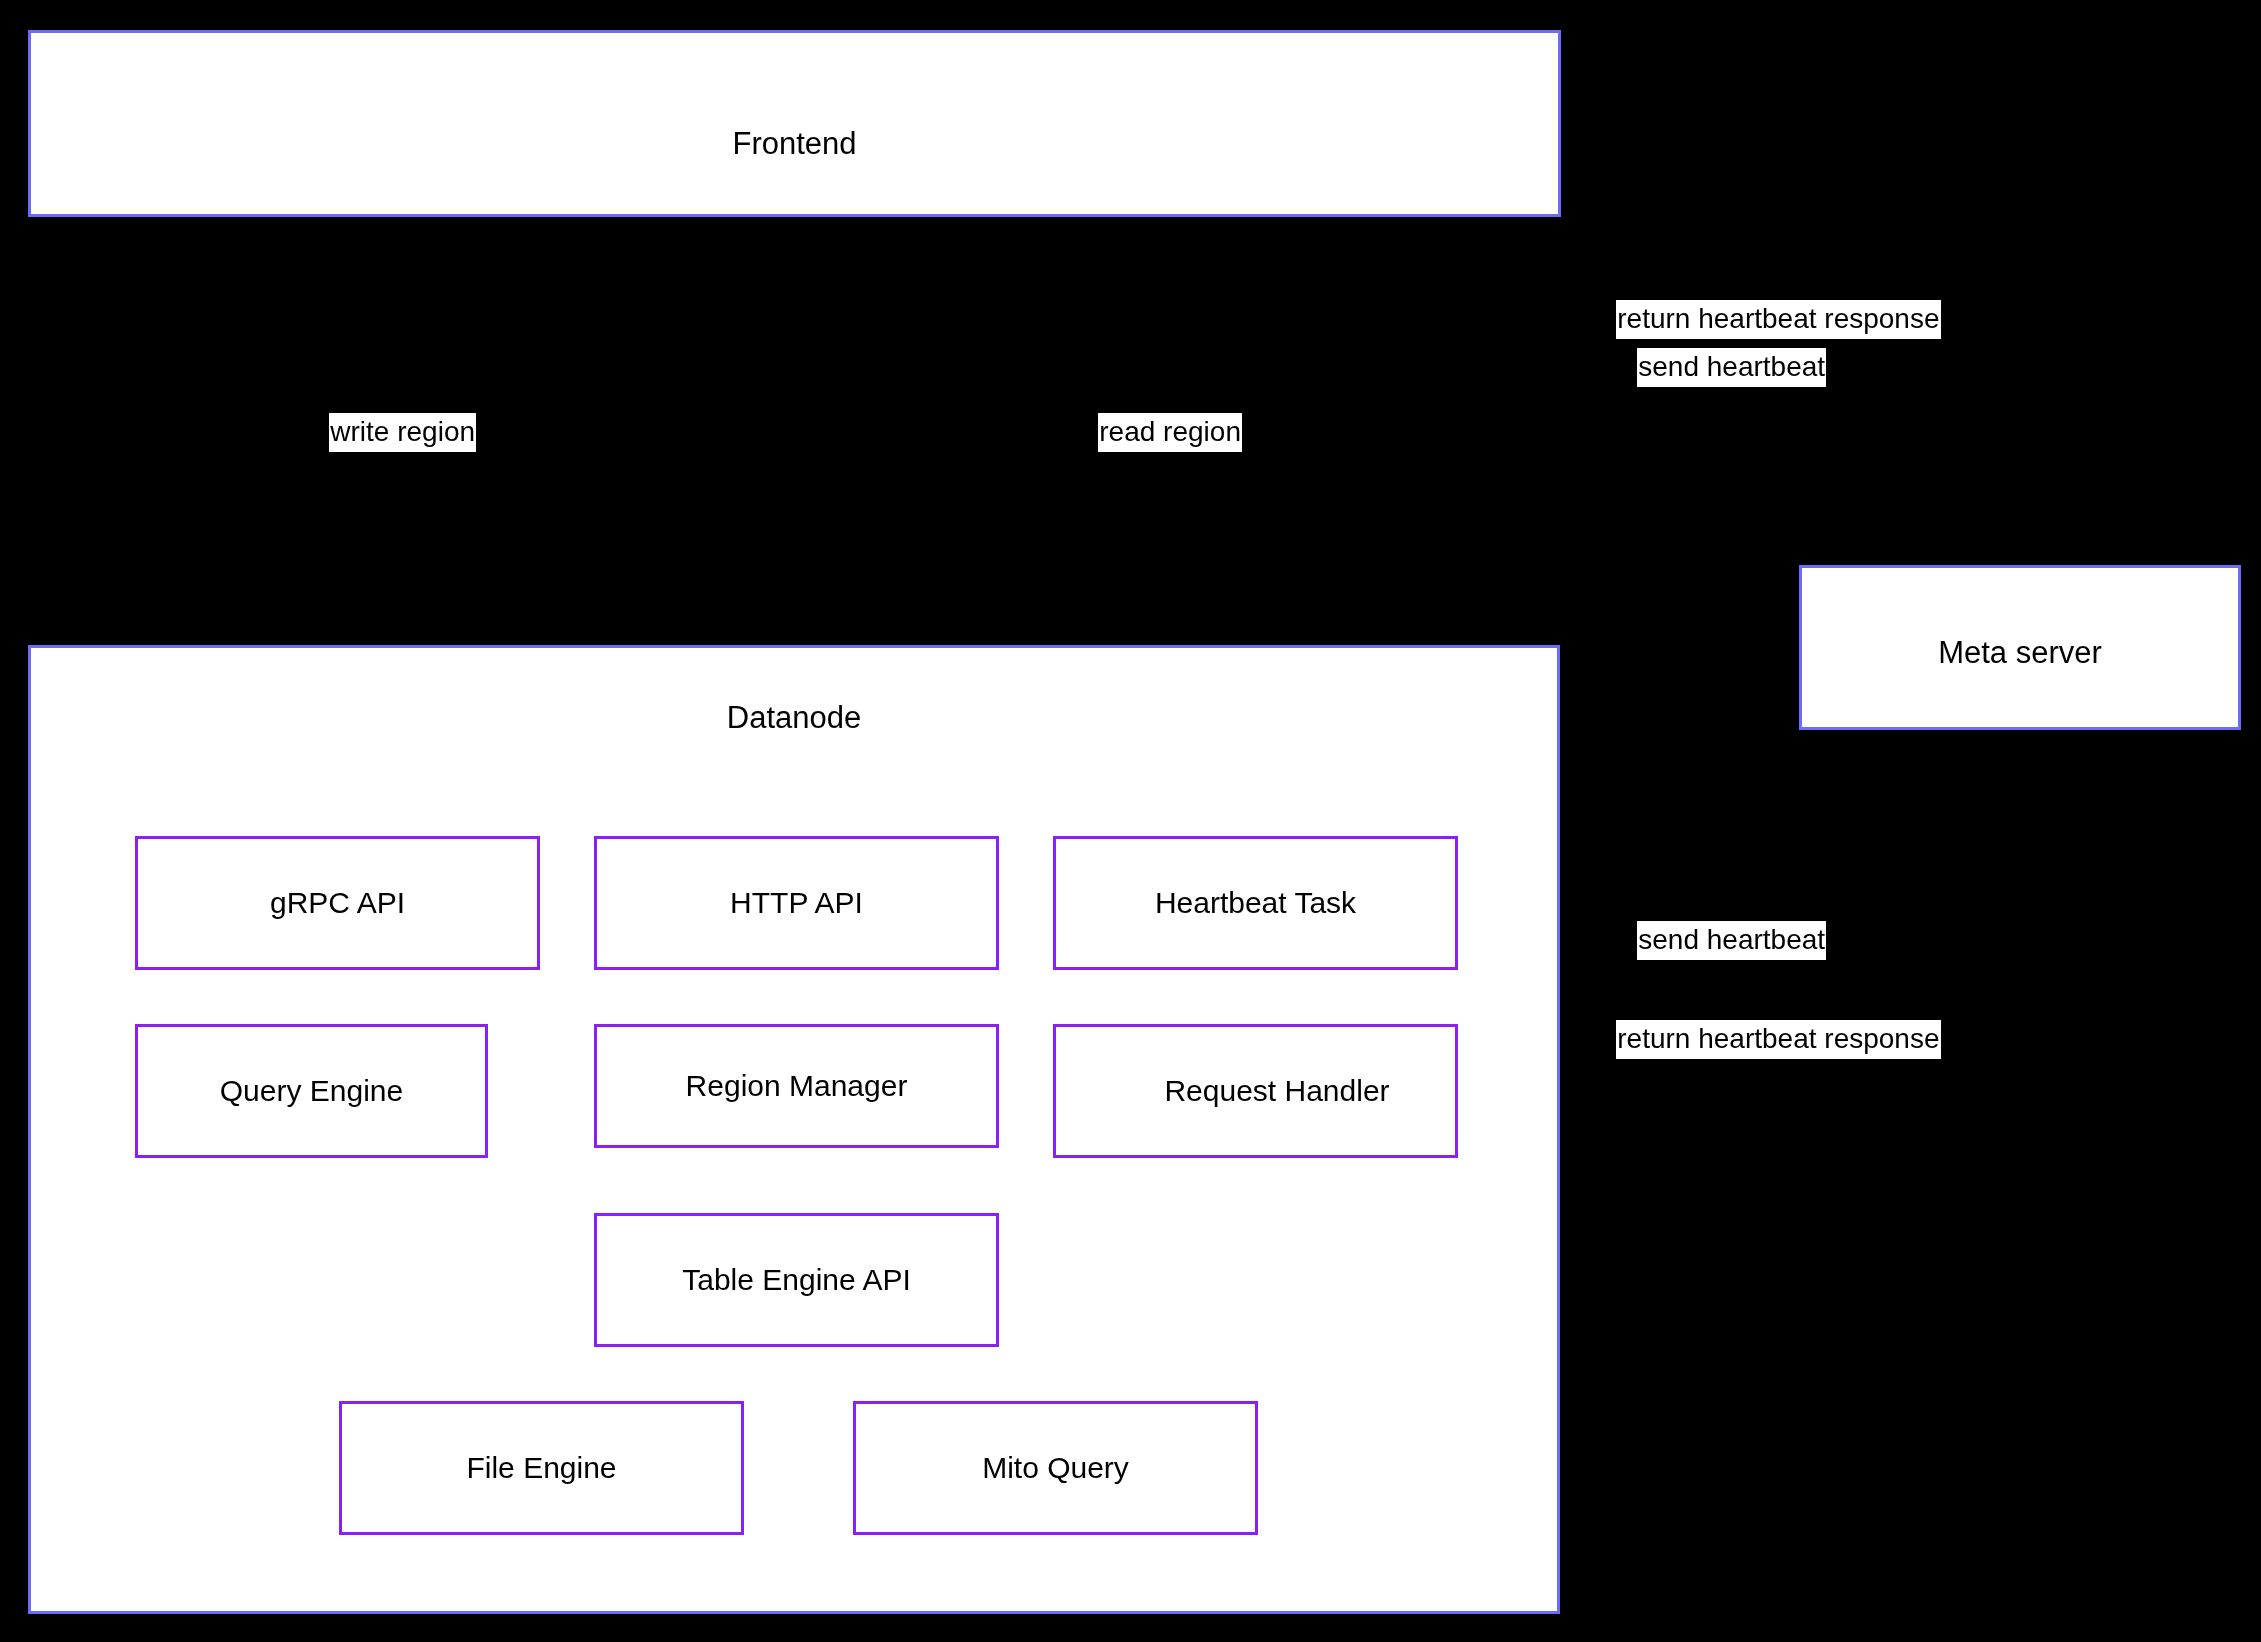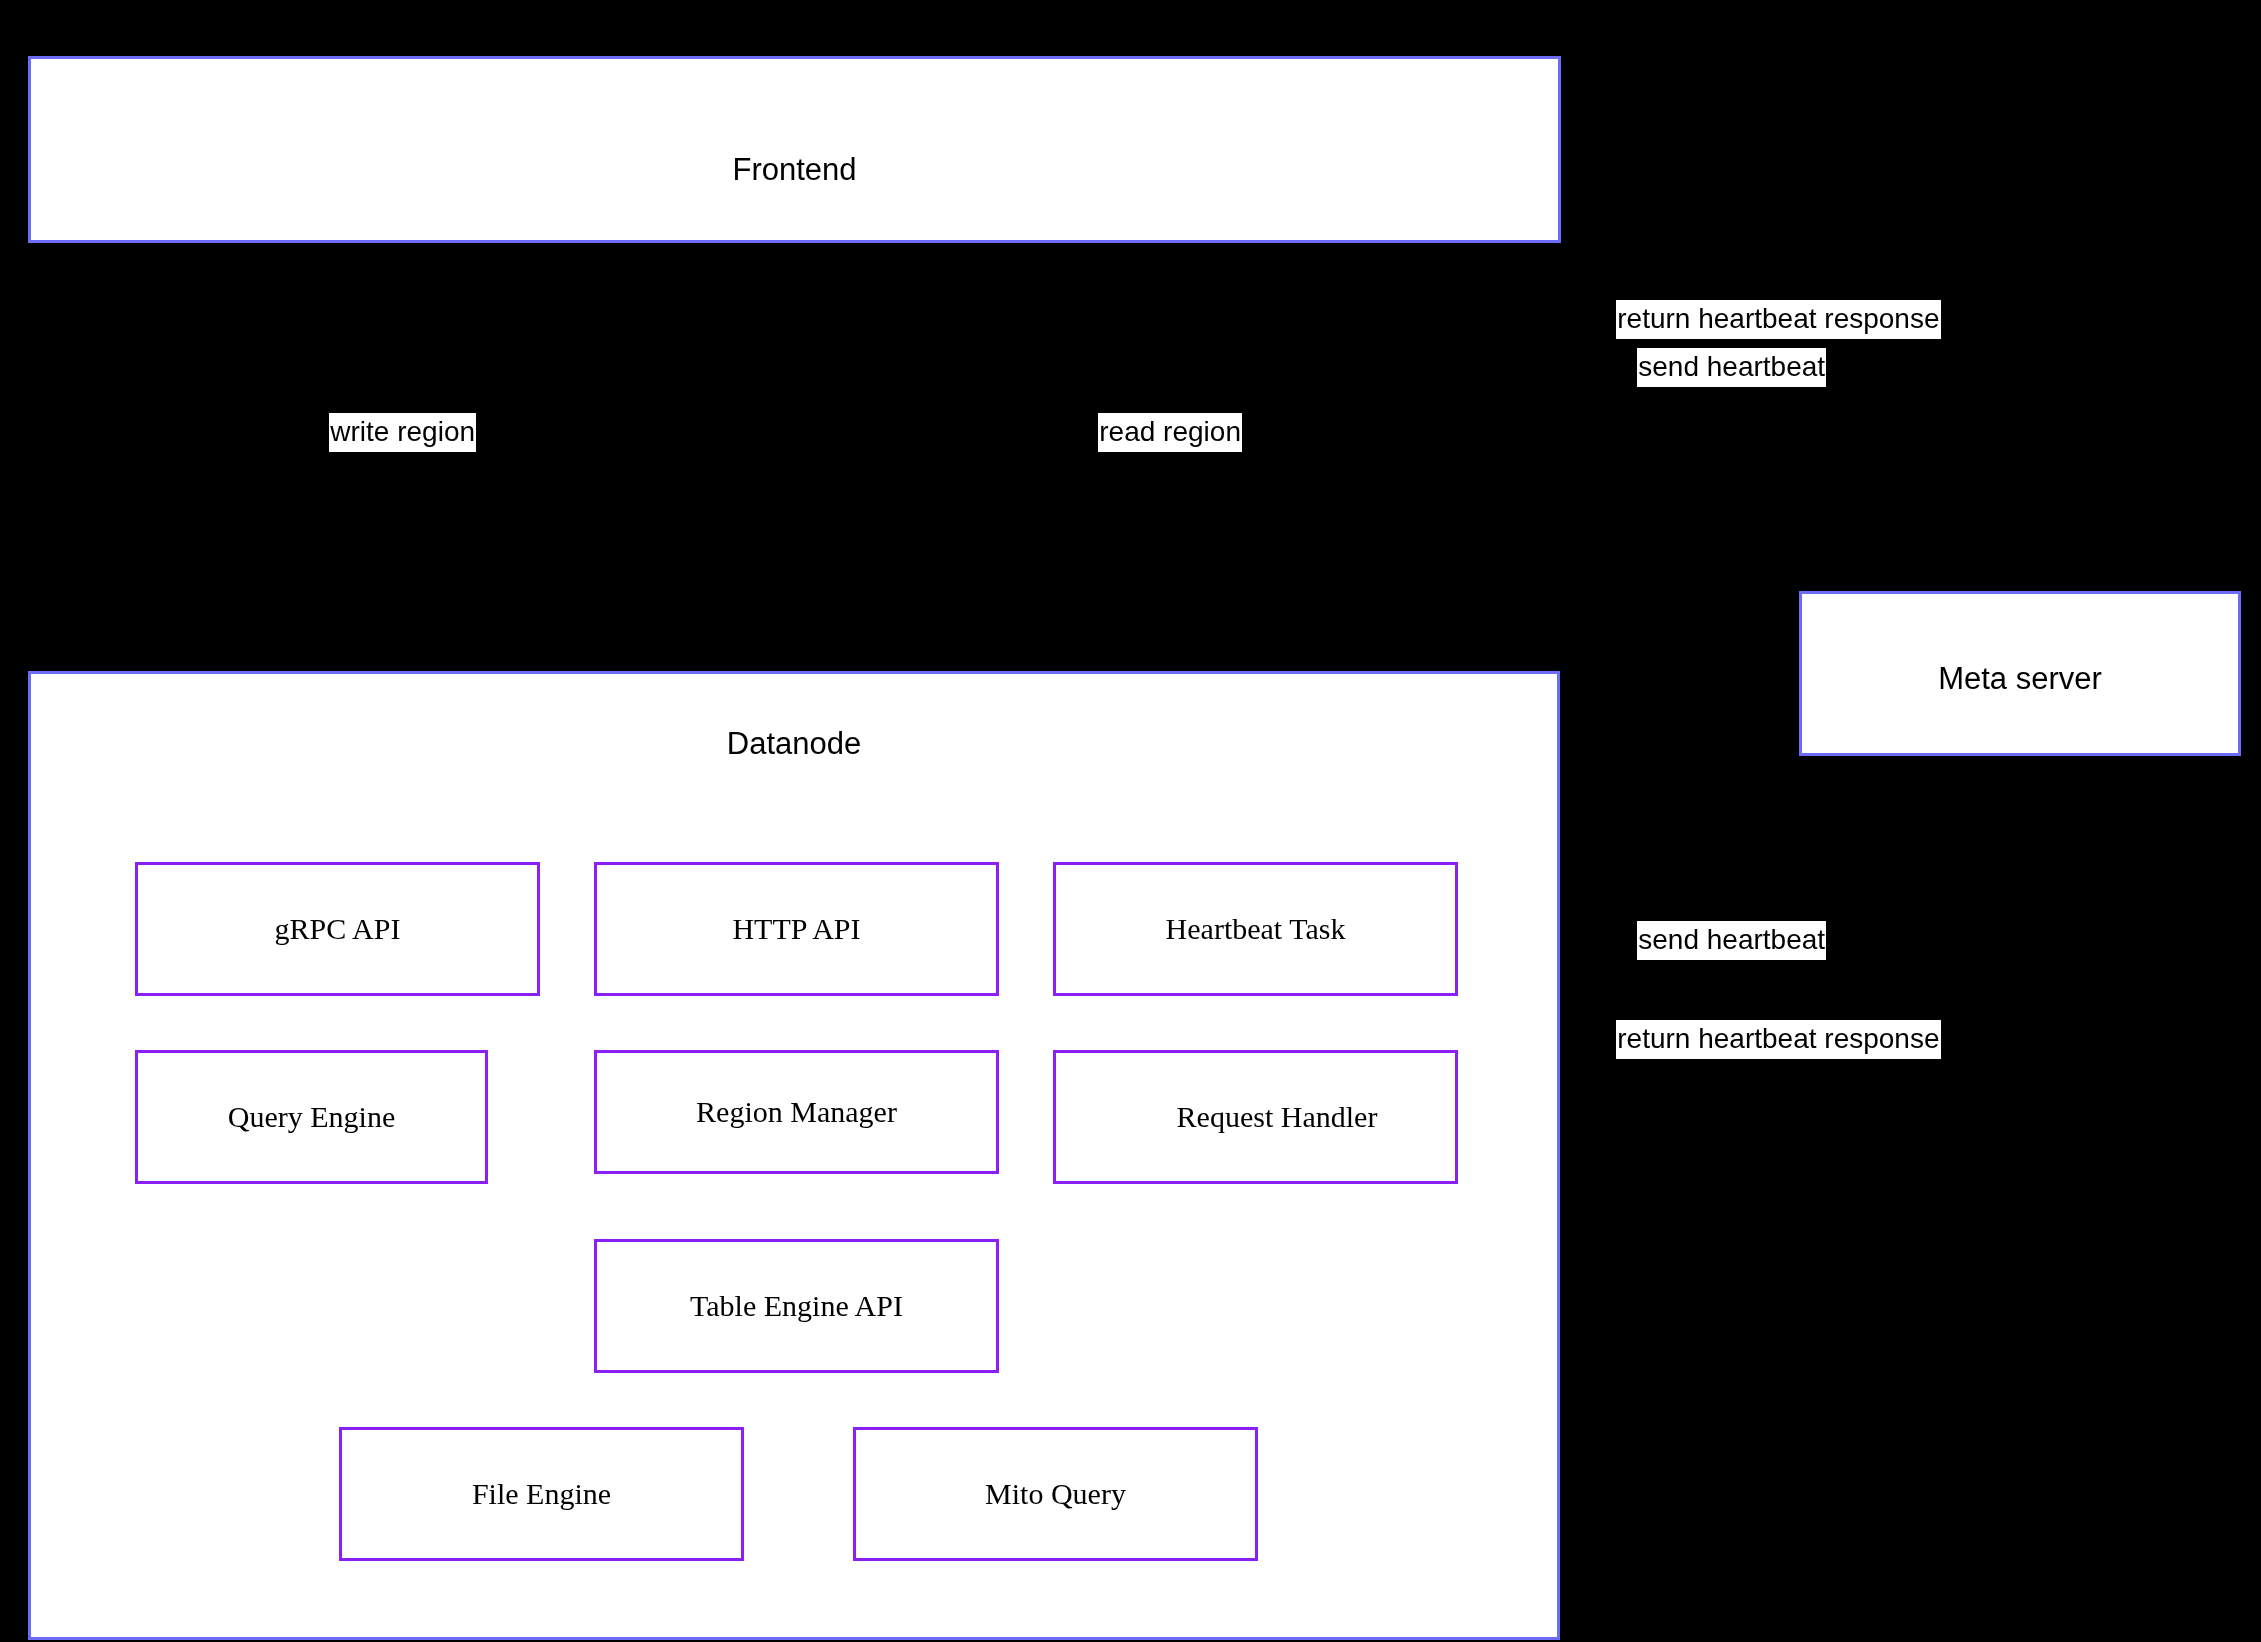--- a/index.html
+++ b/index.html
@@ -14,21 +14,20 @@
     background: #000000;
     font-family: "Liberation Sans", sans-serif;
     overflow: hidden;
   }
   
   .major-box {
     position: absolute;
     background: #FFFFFF;
     border: 3.4px solid #6C6CFA;
     box-sizing: border-box;
-    margin-top: 26px;
   }
   .major-title {
     position: absolute;
     left: 0;
     width: 100%;
     text-align: center;
     color: #000000;
     font-size: 31px;
     font-family: "Liberation Sans", sans-serif;
     white-space: nowrap;
@@ -39,21 +38,21 @@
     background: #FFFFFF;
     border: 3.4px solid #8A20F5;
     box-sizing: border-box;
     display: flex;
     align-items: center;
     justify-content: center;
   }
   .sub-box span {
     color: #000000;
     font-size: 30px;
-    font-family: Liberation Serif, serif;
+    font-family: Liberation Sans, sans-serif;
     white-space: nowrap;
     text-align: right;
   }
   
   .edge-label {
     position: absolute;
     background: #FFFFFF;
     color: #000000;
     font-size: 28px;
     line-height: 1.0;

